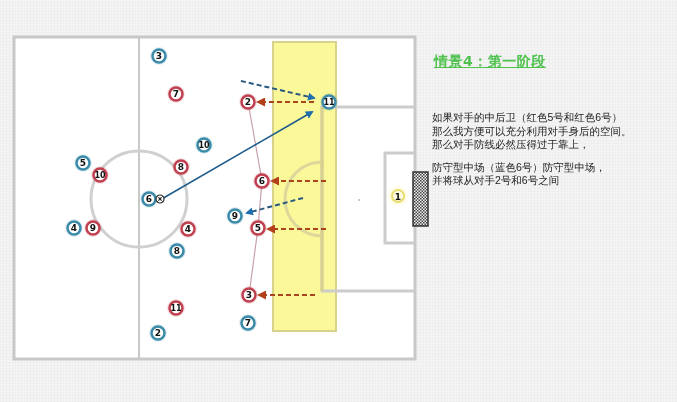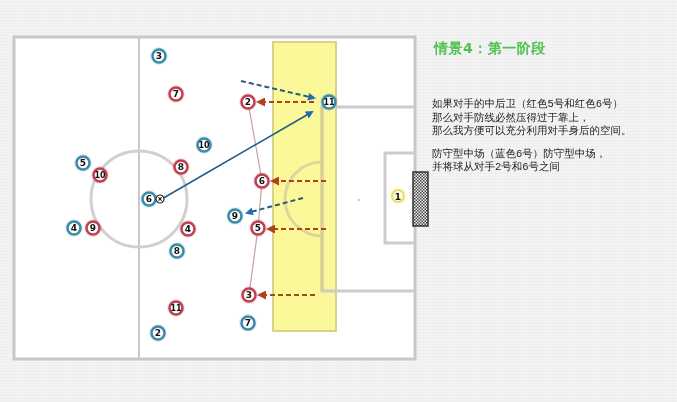--- a/index.html
+++ b/index.html
@@ -12,25 +12,26 @@
       font-family: "DejaVu Sans", sans-serif;
       position: relative;
     }
     #stage { position: absolute; left: 0; top: 0; width: 677px; height: 402px; }
     svg text { font-family: "DejaVu Sans", sans-serif; }
     .panel {
       position: absolute; left: 432px; top: 40px; width: 240px;
     }
     .title {
       color: #4fc24f; font-size: 14px; font-weight: bold; letter-spacing: 0.5px;
-      margin: 0 0 40px 2px;
+      margin: 13px 0 40px 2px;
+      text-decoration: underline;
     }
     .para {
       font-size: 10.5px; line-height: 13.5px; color: #222; margin: 0 0 9px 0;
-      font-family: Liberation Mono, monospace;
+      font-family: Liberation Sans, sans-serif;
     }
     .para div { white-space: nowrap; }
   </style>
 </head>
 <body>
 
 <div id="stage">
   <svg width="677" height="402" viewBox="0 0 677 402">
     <defs>
       <marker id="arrBlue" markerWidth="8" markerHeight="8" refX="6" refY="4" orient="auto" markerUnits="userSpaceOnUse">
@@ -191,21 +192,21 @@
       <circle cx="160" cy="199" r="1.4" fill="#222"></circle>
       <line x1="157" y1="196" x2="163" y2="202" stroke="#222" stroke-width="0.7"></line>
       <line x1="163" y1="196" x2="157" y2="202" stroke="#222" stroke-width="0.7"></line>
     </g>
   </svg>
 
   <div class="panel">
     <div class="title">情景4：第一阶段</div>
     <div class="para">
       <div>如果对手的中后卫（红色5号和红色6号）</div>
+      <div>那么我方便可以充分利用对手身后的空间。</div>
       <div>那么对手防线必然压得过于靠上，</div>
-      <div>那么我方便可以充分利用对手身后的空间。</div>
     </div>
     <div class="para">
       <div>防守型中场（蓝色6号）防守型中场，</div>
       <div>并将球从对手2号和6号之间</div>
     </div>
   </div>
 </div>
 
 </body></html>

